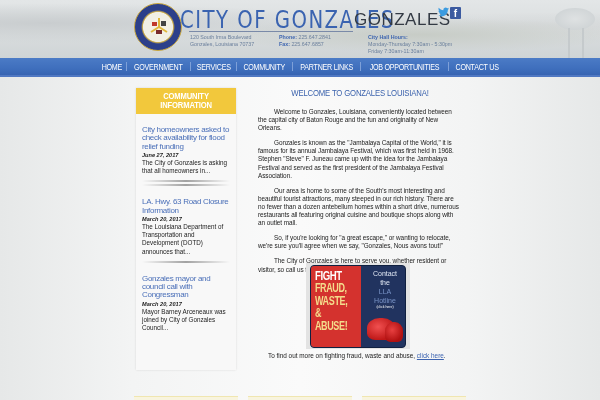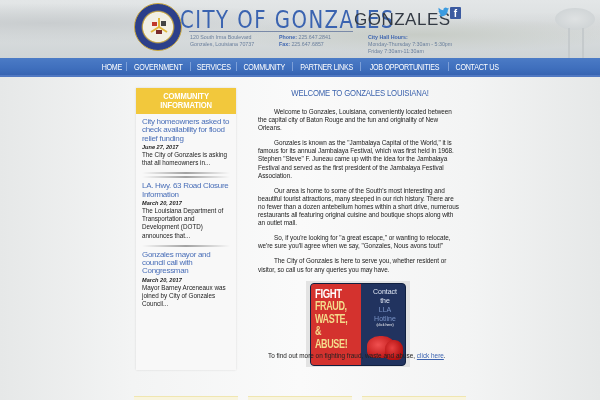--- a/index.html
+++ b/index.html
@@ -69,34 +69,34 @@
   .sidebar {
     position: absolute; left: 136px; top: 88px; width: 100px; height: 282px;
     background: #f8f8f8; box-shadow: 0 0 2px rgba(0,0,0,0.12);
   }
   .sb-head {
     height: 26px; background: #f2c83c; text-align: center; color: #fff;
     font-size: 9px; line-height: 9px; padding-top: 4px; letter-spacing: -0.2px;
     font-weight: bold; text-transform: uppercase;
   }
   .sb-head span { display: block; transform: scaleX(0.85); }
-  .news { padding: 4px 4px 3px 6px; }
+  .news { padding: 12px 4px 3px 6px; }
   .news-title { font-size: 8px; line-height: 8.3px; color: #4a6fb8; letter-spacing: -0.3px; display: block; cursor: pointer; }
   .news-date { font-size: 5.6px; font-style: italic; color: #222; margin-top: 1px; line-height: 7px; font-weight: bold; }
   .news-body { font-size: 6.3px; line-height: 8.2px; color: #222; }
   .news-sep { height: 2px; margin: 2px 6px 0 6px; background: linear-gradient(to right, rgba(0,0,0,0), rgba(0,0,0,0.35), rgba(0,0,0,0)); }
   
   .main { position: absolute; left: 258px; top: 88px; width: 204px; }
   .welcome-title {
     text-align: center; font-size: 9px; color: #3c63ad; text-transform: uppercase; letter-spacing: -0.2px;
     transform: scaleX(0.86); margin-bottom: 10px;
   }
   .para { font-size: 6.4px; line-height: 8.1px; color: #222; text-indent: 16px; margin-bottom: 7px; letter-spacing: -0.05px; }
   .ad {
-    position: absolute; left: 306px; top: 281px; width: 104px; height: 86px; background: #e3e3e3;
+    position: absolute; left: 306px; top: 263px; width: 104px; height: 86px; background: #e3e3e3;
   }
   .ad-inner {
     position: absolute; left: 4px; top: 2px; width: 96px; height: 83px; border-radius: 4px; overflow: hidden;
     background: #21335f; border: 1px solid #102040;
   }
   .ad-left { position: absolute; left: 0; top: 0; width: 50px; height: 83px; background: #d4322e; padding: 4px 2px 0 4px; }
   .ad-fight { font-size: 12px; line-height: 12px; color: #fff; font-weight: bold; letter-spacing: -0.5px; transform: scaleX(0.8); transform-origin: left; display: block; }
   .ad-fraud { font-size: 12px; line-height: 12.5px; color: #f4dc8c; font-weight: bold; letter-spacing: -0.5px; transform: scaleX(0.75); transform-origin: left; display: block; }
   .ad-right { position: absolute; left: 52px; top: 3px; width: 44px; text-align: center; }
   .ad-contact { font-size: 7px; line-height: 9px; color: #dfe6f3; }

